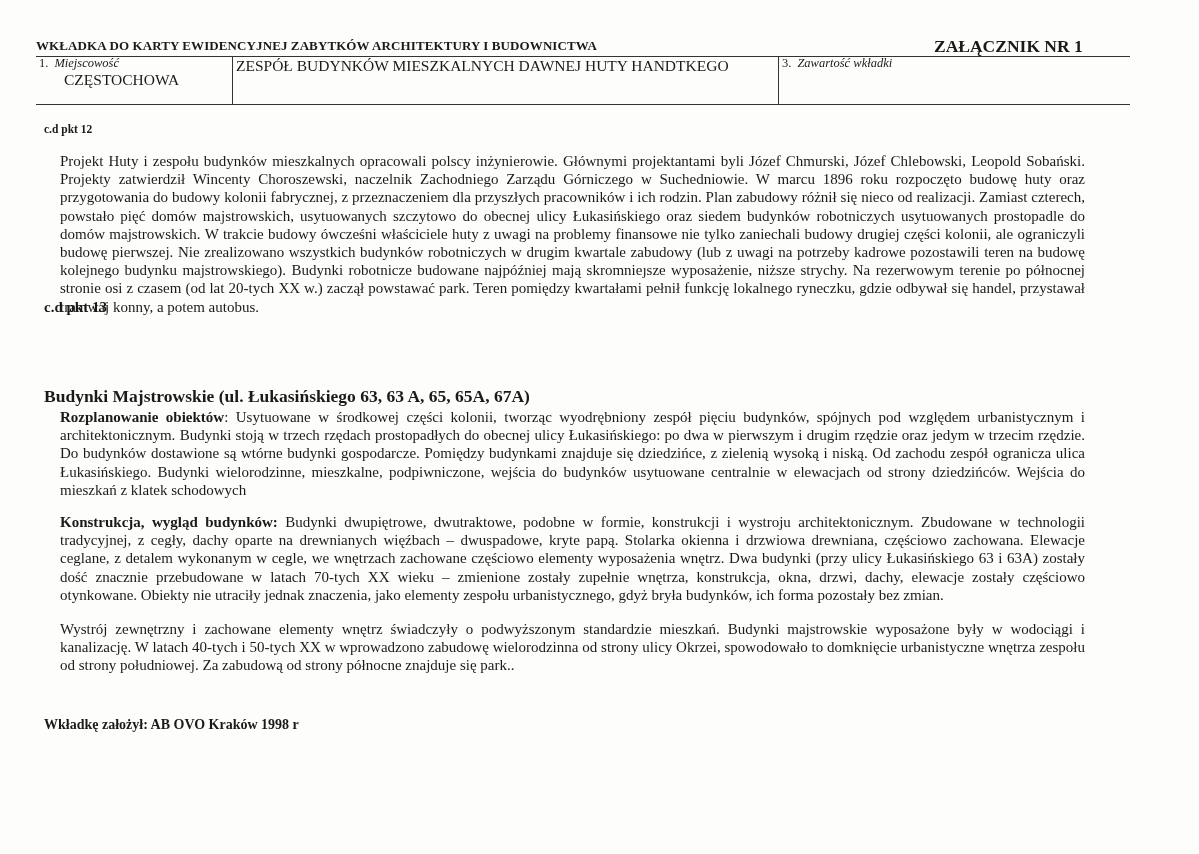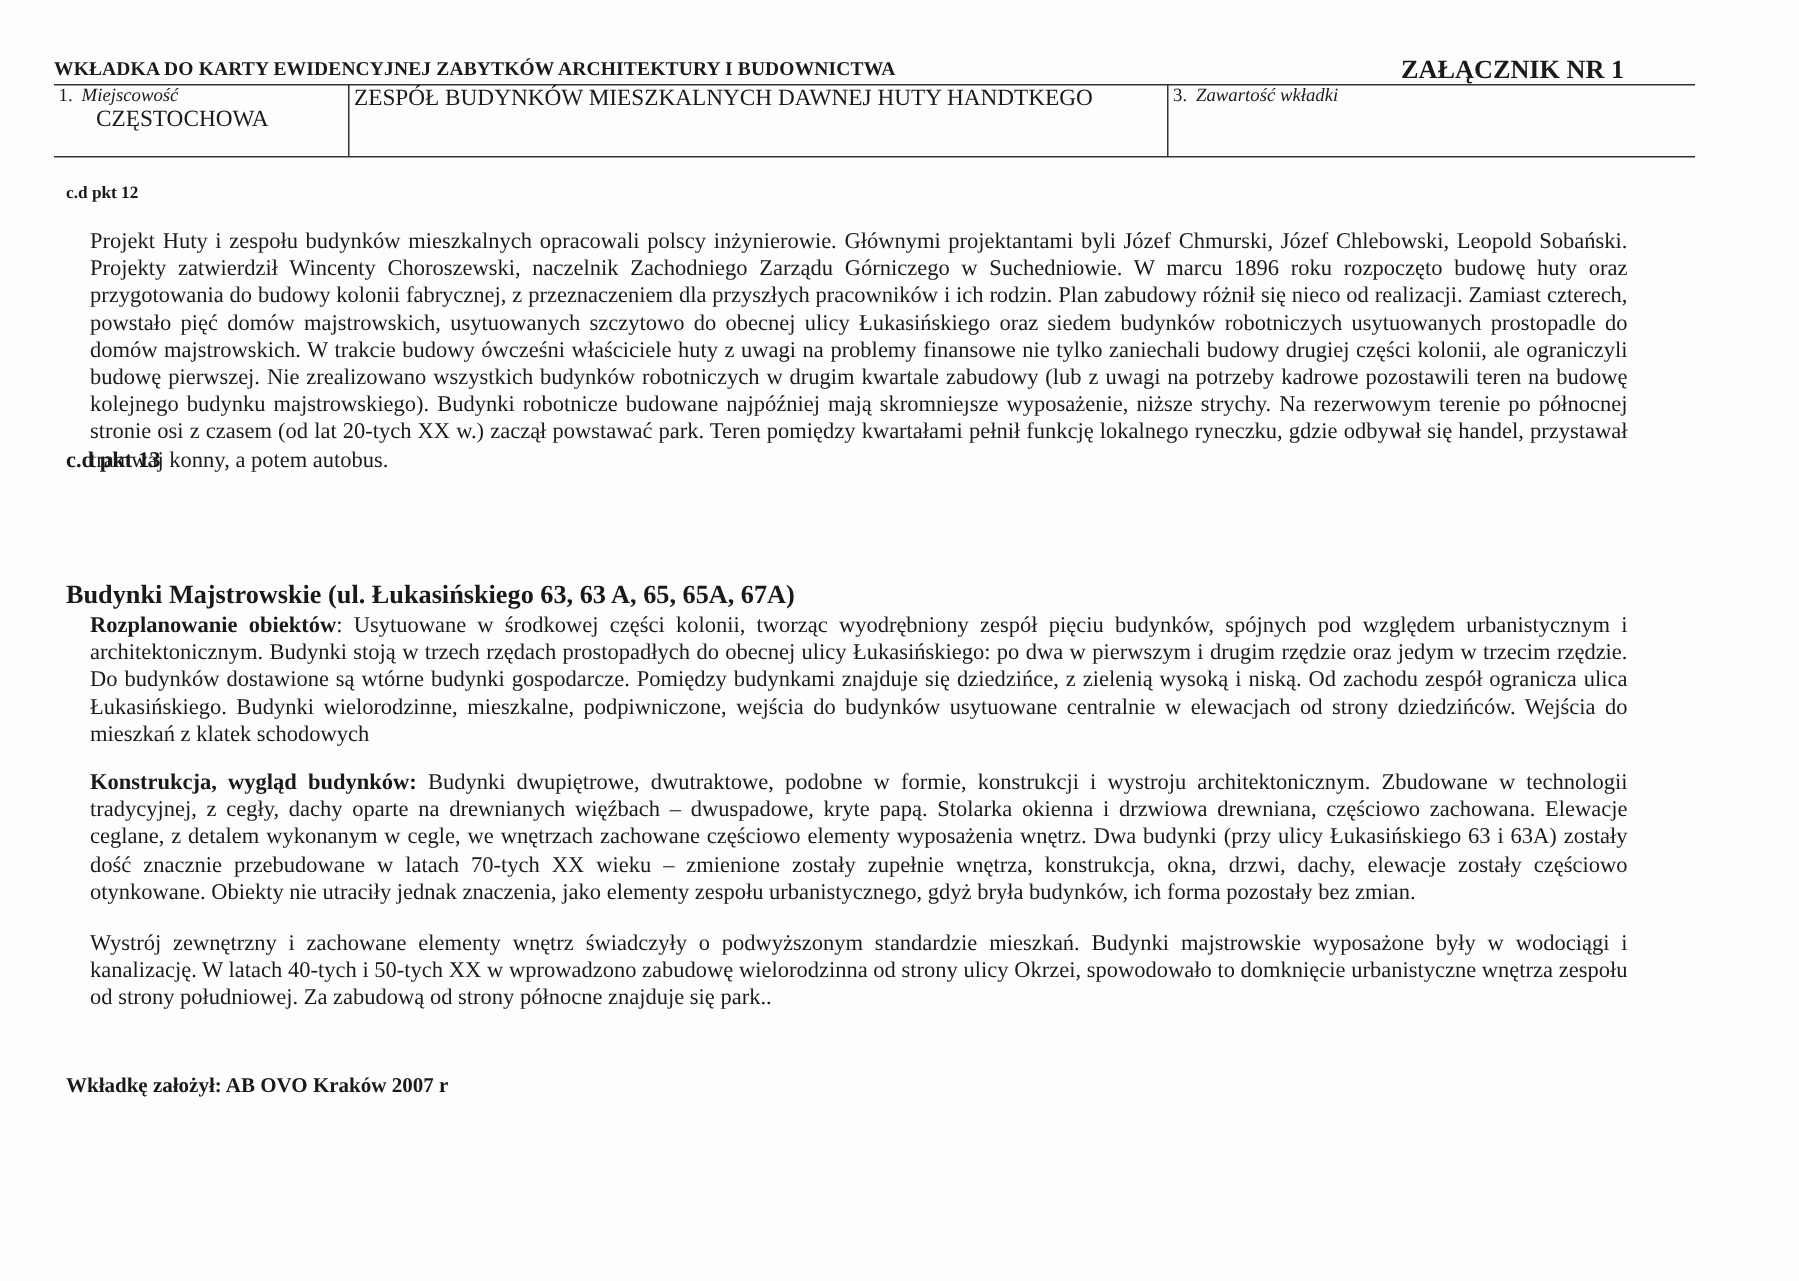--- a/index.html
+++ b/index.html
@@ -80,14 +80,14 @@
     <div class="block" style="top:270px;">
       <p><span class="b-bold">Rozplanowanie obiektów</span><span>: Usytuowane w środkowej części kolonii, tworząc wyodrębniony zespół pięciu budynków, spójnych pod względem urbanistycznym i architektonicznym. Budynki stoją w trzech rzędach prostopadłych do obecnej ulicy Łukasińskiego: po dwa w pierwszym i drugim rzędzie oraz jedym w trzecim rzędzie. Do budynków dostawione są wtórne budynki gospodarcze. Pomiędzy budynkami znajduje  się dziedzińce, z zielenią wysoką i niską. Od zachodu zespół ogranicza ulica Łukasińskiego. Budynki wielorodzinne, mieszkalne, podpiwniczone, wejścia do budynków usytuowane centralnie w elewacjach  od strony dziedzińców.  Wejścia do mieszkań z klatek schodowych</span></p>
     </div>
 
     <div class="block" style="top:375px;">
       <p><span class="b-bold">Konstrukcja, wygląd budynków:</span><span> Budynki dwupiętrowe, dwutraktowe, podobne w formie, konstrukcji i wystroju architektonicznym. Zbudowane w technologii tradycyjnej, z cegły, dachy oparte na drewnianych więźbach – dwuspadowe, kryte  papą. Stolarka okienna i drzwiowa drewniana, częściowo zachowana. Elewacje ceglane, z detalem wykonanym w cegle, we wnętrzach zachowane częściowo elementy wyposażenia wnętrz. Dwa budynki  (przy ulicy Łukasińskiego 63 i 63A) zostały dość znacznie przebudowane w latach 70-tych XX wieku – zmienione zostały zupełnie wnętrza, konstrukcja, okna, drzwi, dachy, elewacje zostały częściowo otynkowane. Obiekty nie utraciły jednak znaczenia, jako elementy zespołu urbanistycznego, gdyż bryła budynków, ich forma pozostały bez zmian.</span></p>
       <p>Wystrój zewnętrzny i zachowane elementy wnętrz świadczyły o podwyższonym standardzie mieszkań. Budynki majstrowskie wyposażone były w wodociągi i kanalizację. W latach 40-tych i 50-tych XX w wprowadzono zabudowę wielorodzinna od strony ulicy Okrzei, spowodowało to domknięcie urbanistyczne wnętrza zespołu od  strony południowej. Za zabudową od strony północne znajduje się park..</p>
     </div>
   </div>
 
-  <div class="footer">Wkładkę założył: AB OVO Kraków 2007 r</div>
+  <div class="footer">Wkładkę założył: AB OVO Kraków 1998 r</div>
 </div>
 
 </body></html>

